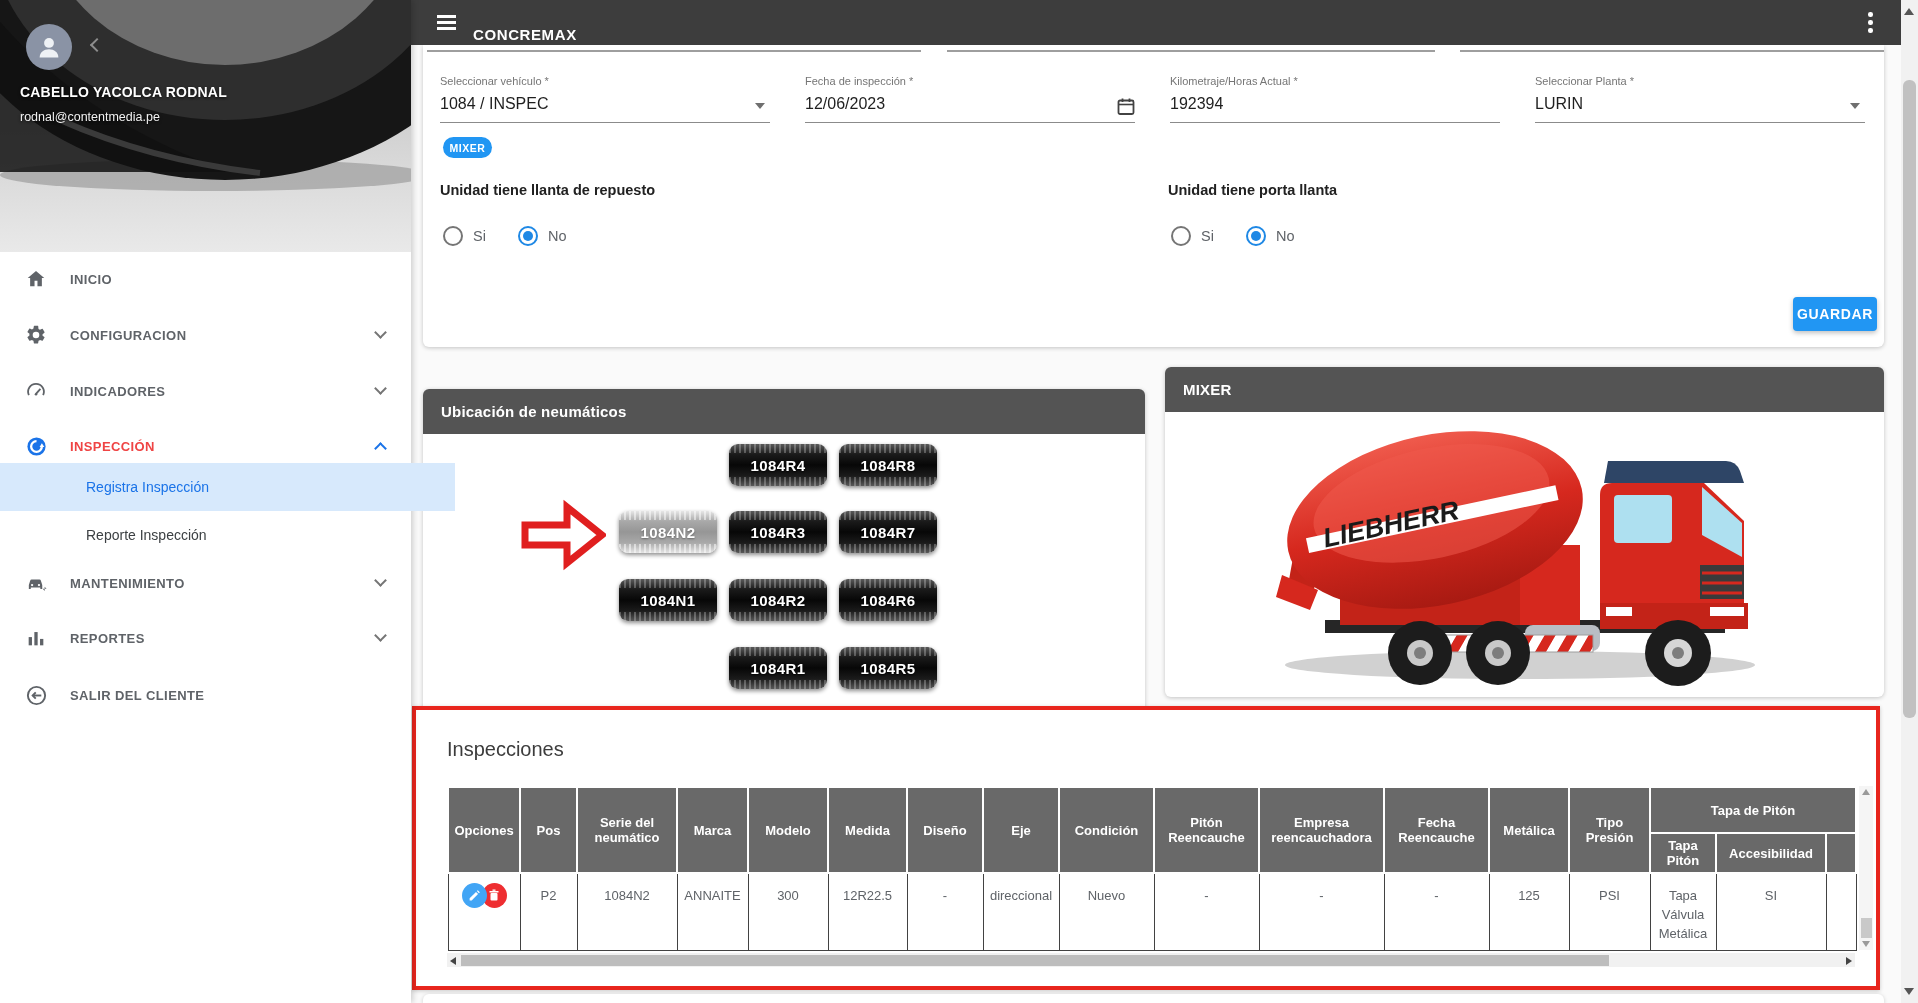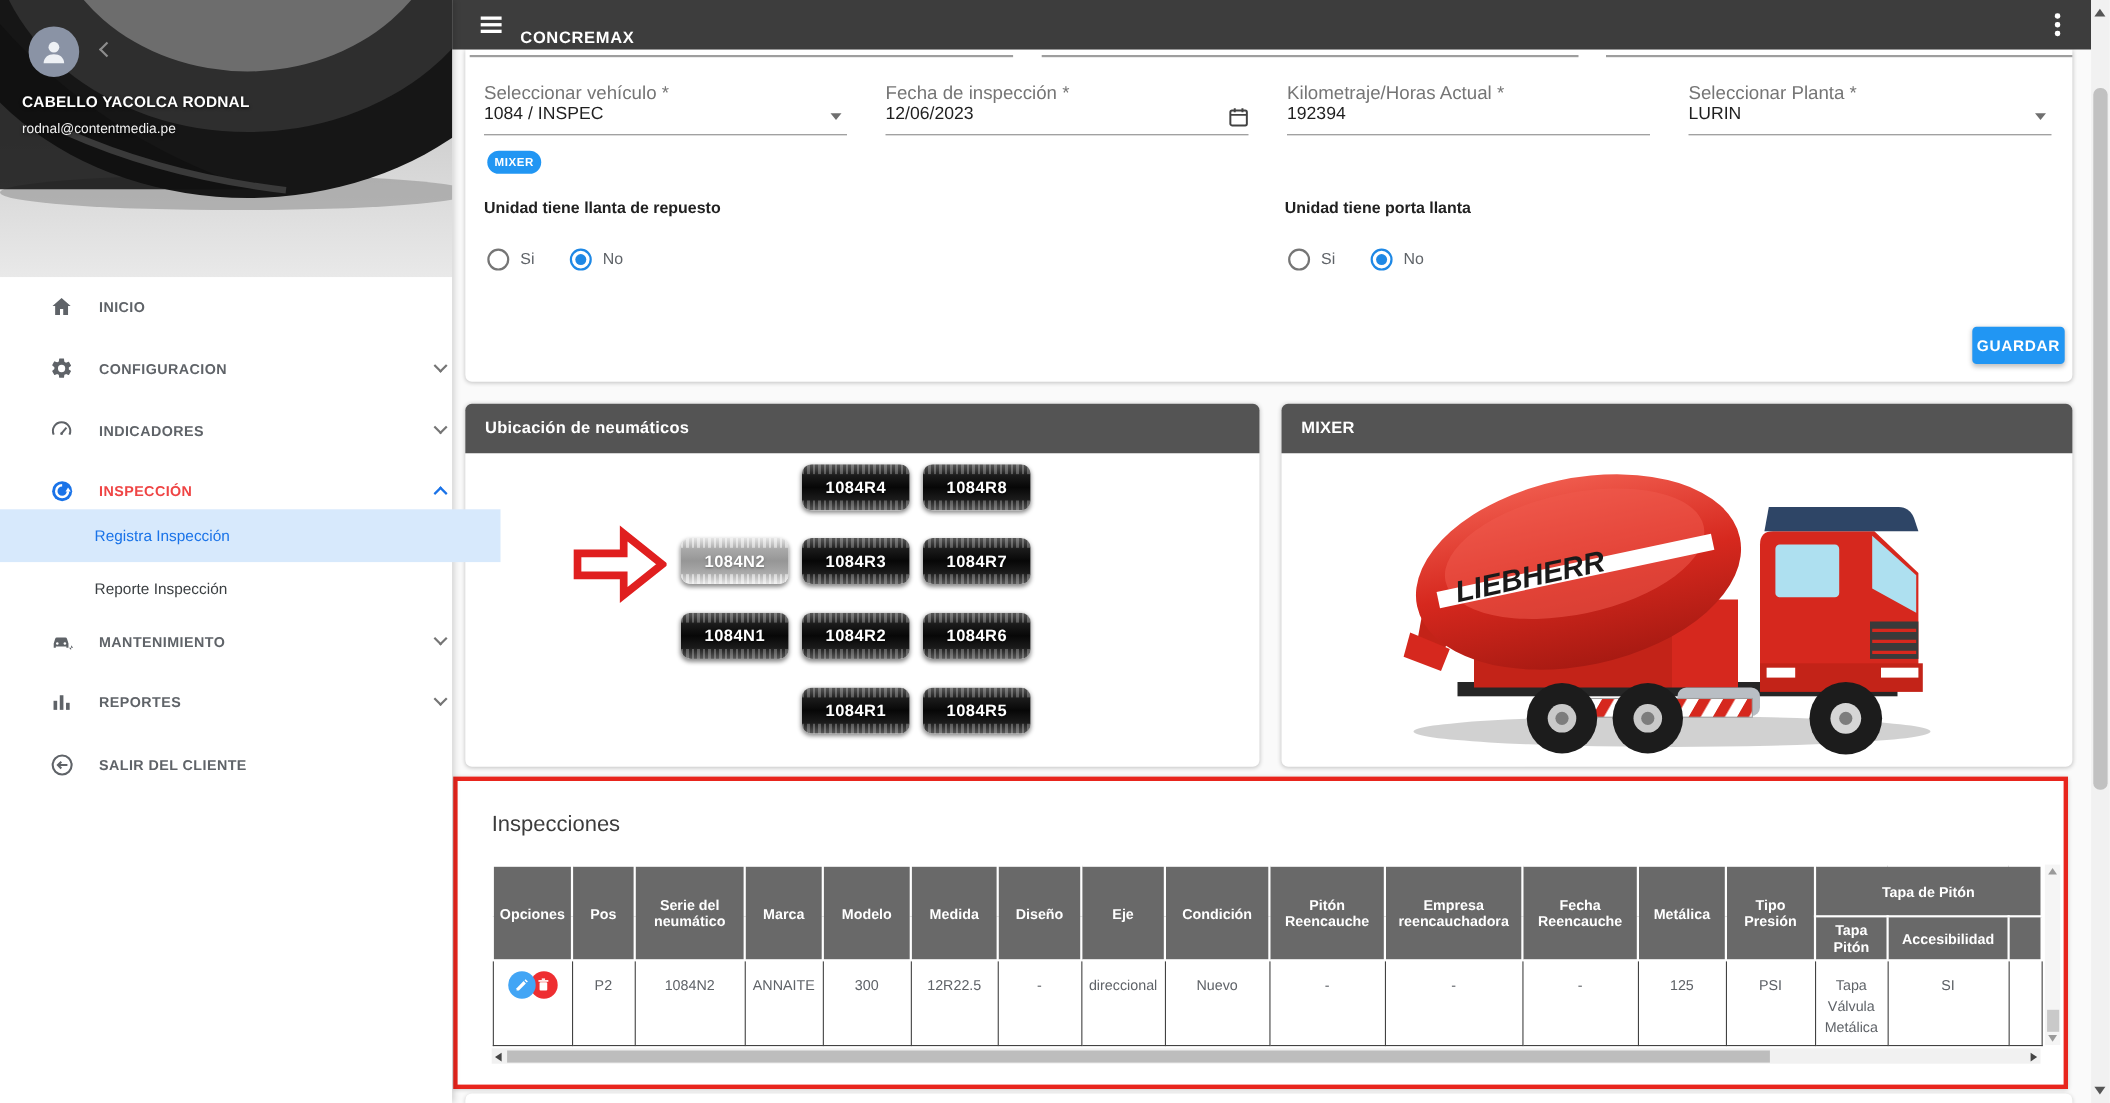--- a/index.html
+++ b/index.html
@@ -14,21 +14,21 @@
   .profile svg.bg { position:absolute; left:0; top:0; }
   .avatar { position:absolute; left:26px; top:24px; width:46px; height:46px;
     border-radius:50%; background:#8a93a5; display:flex; align-items:center; justify-content:center; }
   .collapse-ch { position:absolute; left:92px; top:40px; width:10px; height:10px;
     border-left:2px solid #8d8d8d; border-bottom:2px solid #8d8d8d; transform:rotate(45deg); cursor:pointer; }
   .p-name { position:absolute; left:20px; top:84px; color:#fff; font-size:14px; font-weight:bold;
     text-shadow:0 1px 3px rgba(0,0,0,.8); letter-spacing:.2px; }
   .p-mail { position:absolute; left:20px; top:110px; color:#f1f1f1; font-size:12.5px;
     text-shadow:0 1px 3px rgba(0,0,0,.8); }
   .nav-item { position:absolute; left:0; width:411px; height:48px; display:flex;
-    align-items:center; cursor:pointer;margin-left:20px; }
+    align-items:center; cursor:pointer; }
   .nav-ic { position:absolute; left:24px; width:24px; height:24px; display:flex;
     align-items:center; justify-content:center; }
   .nav-lb { position:absolute; left:70px; font-size:13px; font-weight:bold;
     color:#5f6368; letter-spacing:.4px; }
   .nav-lb.blue { color:#ef4444; }
   .chev { position:absolute; right:26px; width:9px; height:9px;
     border-right:2px solid #757575; border-bottom:2px solid #757575; }
   .chev.down { transform:rotate(45deg); top:17px; }
   .chev.up { transform:rotate(-135deg); top:22px; border-color:#1a73e8; }
   .subitem { position:absolute; left:0; width:455px; height:48px; display:flex; align-items:center; cursor:pointer; }
@@ -55,40 +55,40 @@
 
   
   .card { position:absolute; background:#fff; border-radius:6px; box-shadow:0 1px 4px rgba(0,0,0,.22); }
   .panel-hd { position:absolute; left:0; top:0; right:0; height:45px; background:#545454;
     border-radius:6px 6px 0 0; display:flex; align-items:center; }
   .panel-hd span { color:#fff; font-size:15px; font-weight:bold; margin-left:18px; letter-spacing:.2px; }
 
   
   .form-card { left:423px; top:45px; width:1461px; height:302px; border-radius:0 0 6px 6px; }
   .cut-line { position:absolute; top:5px; height:2px; background:#9e9e9e; }
-  .f-label { position:absolute; top:30px; font-size:17px; color:#757575; }
+  .f-label { position:absolute; top:30px; font-size:11px; color:#757575; }
   .f-value { position:absolute; top:50px; font-size:16px; color:#1f1f1f; }
   .f-line { position:absolute; top:77px; width:330px; height:1px; background:#8b8b8b; }
   .sel-arrow { position:absolute; top:58px; width:0; height:0; cursor:pointer;
     border-left:5px solid transparent; border-right:5px solid transparent; border-top:6px solid #6f6f6f; }
   .chip { position:absolute; left:20px; top:92px; width:49px; height:21px; background:#2196f3;
     border-radius:11px; color:#fff; font-size:10.5px; font-weight:bold; letter-spacing:.5px;
     display:flex; align-items:center; justify-content:center; }
   .q-label { position:absolute; top:137px; font-size:14.5px; font-weight:bold; color:#212121; }
   .radio-row { position:absolute; top:181px; display:flex; align-items:center; gap:10px; }
   .radio { width:20px; height:20px; border:2px solid #757575; border-radius:50%; cursor:pointer; flex:0 0 auto; }
   .radio.sel { border-color:#1e88e5; position:relative; }
   .radio.sel::after { content:''; position:absolute; inset:3px; background:#1e88e5; border-radius:50%; }
   .r-lb { font-size:14.5px; color:#5f6368; margin-right:22px; }
   .btn-save { position:absolute; left:1370px; top:252px; width:84px; height:34px; background:#2196f3;
     border:none; border-radius:4px; color:#fff; font-size:14px; font-weight:bold; letter-spacing:.6px;
     font-family:"Liberation Sans",sans-serif; cursor:pointer; box-shadow:0 2px 5px rgba(0,0,0,.25); }
 
   
-  .tires-panel { left:423px; top:367px; width:722px; height:330px; }
+  .tires-panel { left:423px; top:389px; width:722px; height:330px; }
   .tire-btn { position:absolute; width:98px; height:42px; border-radius:9px; cursor:pointer;
     display:flex; align-items:center; justify-content:center;
     color:#fff; font-size:15px; font-weight:bold; letter-spacing:.4px;
     text-shadow:0 1px 2px rgba(0,0,0,.9);
     background:
       repeating-linear-gradient(90deg, rgba(255,255,255,.25) 0 2px, rgba(255,255,255,0) 2px 5px) 0 0/100% 9px no-repeat,
       repeating-linear-gradient(90deg, rgba(255,255,255,.25) 0 2px, rgba(255,255,255,0) 2px 5px) 0 100%/100% 9px no-repeat,
       linear-gradient(180deg,#5a5a5a 0%,#1b1b1b 24%,#070707 50%,#1b1b1b 76%,#5a5a5a 100%);
     box-shadow:0 2px 4px rgba(0,0,0,.45); }
   .tire-btn.sel { background:

